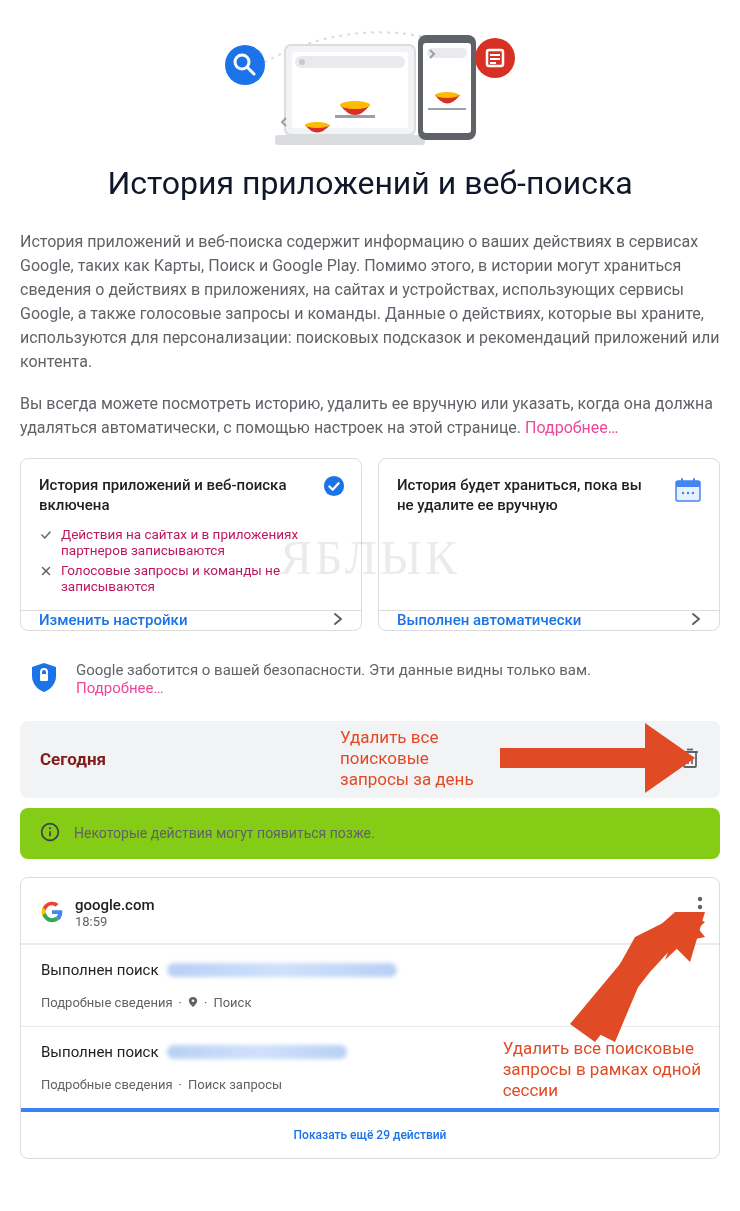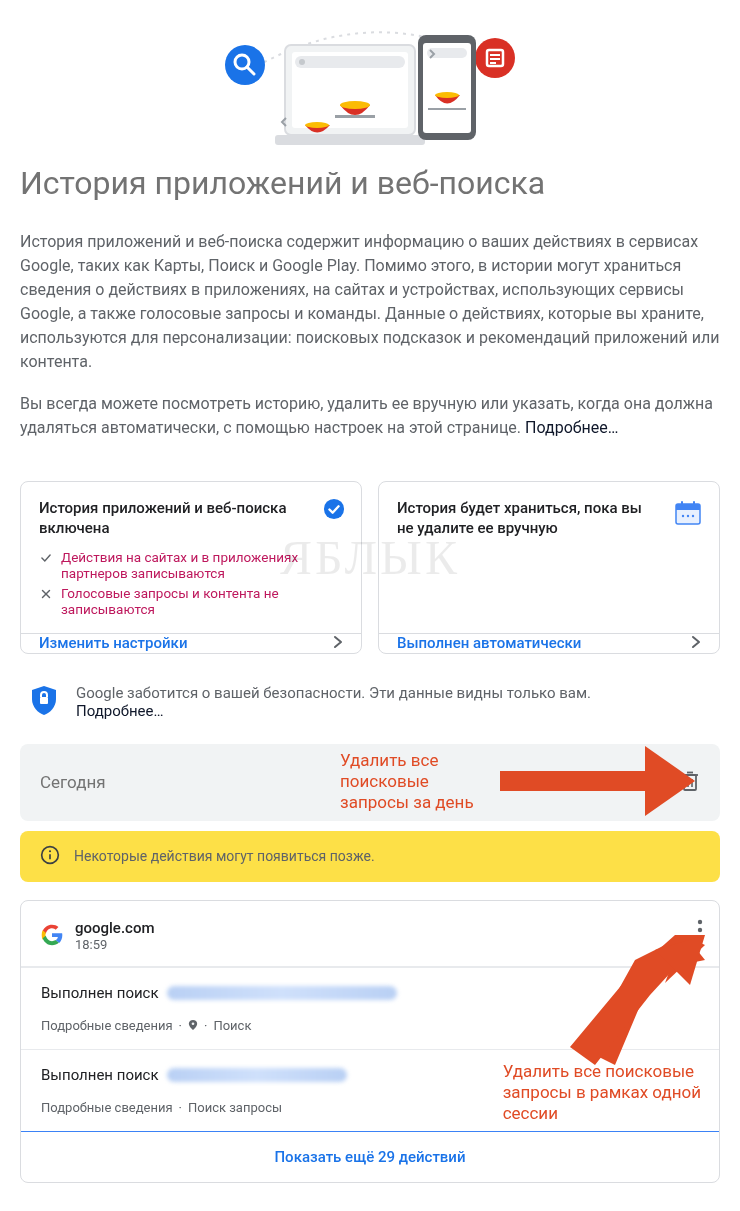--- a/index.html
+++ b/index.html
@@ -9,39 +9,38 @@
     color: #202124;
     width: 740px;
   }
   .container { padding: 0 20px; }
 
   
   .hero { display: flex; justify-content: center; align-items: center; padding: 10px 0 6px; position: relative; }
   .hero-svg { display: block; }
 
   h1.page-title {
-    text-align: left;
+    text-align: center;
     font-size: 32px;
     font-weight: 400;
-    color: #737373;
+    color: #0f172a;
     margin: 8px 0 28px;
   }
 
   .desc { color: #5f6368; font-size: 16px; line-height: 1.5; margin-bottom: 18px; }
-  .desc a, .link { color: #0f172a; text-decoration: none; cursor: pointer; }
+  .desc a, .link { color: #ec4899; text-decoration: none; cursor: pointer; }
 
   
   .cards { display: flex; gap: 16px; margin: 10px 0 24px; }
   .card {
     flex: 1;
     border: 1px solid #dadce0;
     border-radius: 8px;
     display: flex; flex-direction: column;
     overflow: hidden;
-    margin-top: 23px;
   }
   .card-body { padding: 16px 18px 12px; flex: 1; position: relative; }
   .card-title { font-weight: 500; font-size: 15px; line-height: 1.35; margin-bottom: 10px; padding-right: 40px; }
   .card-icon-tr { position: absolute; top: 16px; right: 16px; }
   .card-sub { display: flex; align-items: flex-start; gap: 8px; font-size: 13.5px; color: #be185d; margin-bottom: 4px; }
   .card-sub .mini { flex-shrink: 0; width: 14px; height: 14px; color: #5f6368; margin-top: 2px; }
   .card-footer {
     border-top: 1px solid #dadce0;
     padding: 0 18px;
     display: flex; justify-content: space-between; align-items: center;
@@ -60,26 +59,26 @@
 
   
   .today-head {
     background: #f1f3f4;
     border-radius: 8px;
     padding: 26px 20px;
     display: flex; justify-content: space-between; align-items: center;
     position: relative;
     margin-bottom: 10px;
   }
-  .today-title { font-size: 17px; font-weight: 400; color: #737373; }
+  .today-title { font-size: 17px; font-weight: 700; color: #7f1d1d; }
   .trash-btn { cursor: pointer; color: #5f6368; background: none; border: none; }
 
   
   .info-bar {
-    background: #fde047;
+    background: #84cc16;
     border-radius: 8px;
     padding: 14px 20px;
     display: flex; align-items: center; gap: 14px;
     color: #5f6368;
     font-size: 14px;
     margin-bottom: 18px;
   }
 
   
   .activity {
@@ -105,23 +104,23 @@
     display: inline-block; height: 14px; border-radius: 7px;
     background: linear-gradient(90deg, #b9d0f4, #cfe0fb, #b9d0f4);
     filter: blur(2px);
   }
   .act-row .line2 { font-size: 13px; color: #5f6368; margin-top: 16px; display: flex; align-items: center; gap: 6px; }
   .pin-icon { width: 10px; height: 10px; }
 
   .show-more {
     text-align: center;
     padding: 16px;
-    border-top: 1px solid #3b82f6;
+    border-top: 4px solid #3b82f6;
     color: #1a73e8;
-    font-size: 15px;
+    font-size: 12px;
     font-weight: 500;
     cursor: pointer;
   }
 
   
   .annot { position: absolute; color: #e04b25; font-size: 17px; font-weight: 400; line-height: 1.25; pointer-events: none; }
   .arrow { position: absolute; pointer-events: none; }
 
   
   .watermark {
@@ -207,21 +206,21 @@
           <span class="mini"><svg width="14" height="14" viewBox="0 0 24 24">
                   <polyline points="5,12 10,17 19,7" stroke="#5f6368" stroke-width="2.5" fill="none" stroke-linecap="round"></polyline>
                 </svg></span>
           <span>Действия на сайтах и в приложениях партнеров записываются</span>
         </div>
         <div class="card-sub">
           <span class="mini"><svg width="14" height="14" viewBox="0 0 24 24">
                   <line x1="6" y1="6" x2="18" y2="18" stroke="#5f6368" stroke-width="2.5" stroke-linecap="round"></line>
                   <line x1="18" y1="6" x2="6" y2="18" stroke="#5f6368" stroke-width="2.5" stroke-linecap="round"></line>
                 </svg></span>
-          <span>Голосовые запросы и контента не записываются</span>
+          <span>Голосовые запросы и команды не записываются</span>
         </div>
       </div>
       <div class="card-footer">
         <span class="action">Изменить настройки</span>
         <span class="chev"><svg width="10" height="14" viewBox="0 0 10 14">
                 <polyline points="2,2 8,7 2,12" stroke="#5f6368" stroke-width="2" fill="none" stroke-linecap="round" stroke-linejoin="round"></polyline>
               </svg></span>
       </div>
     </div>
 

